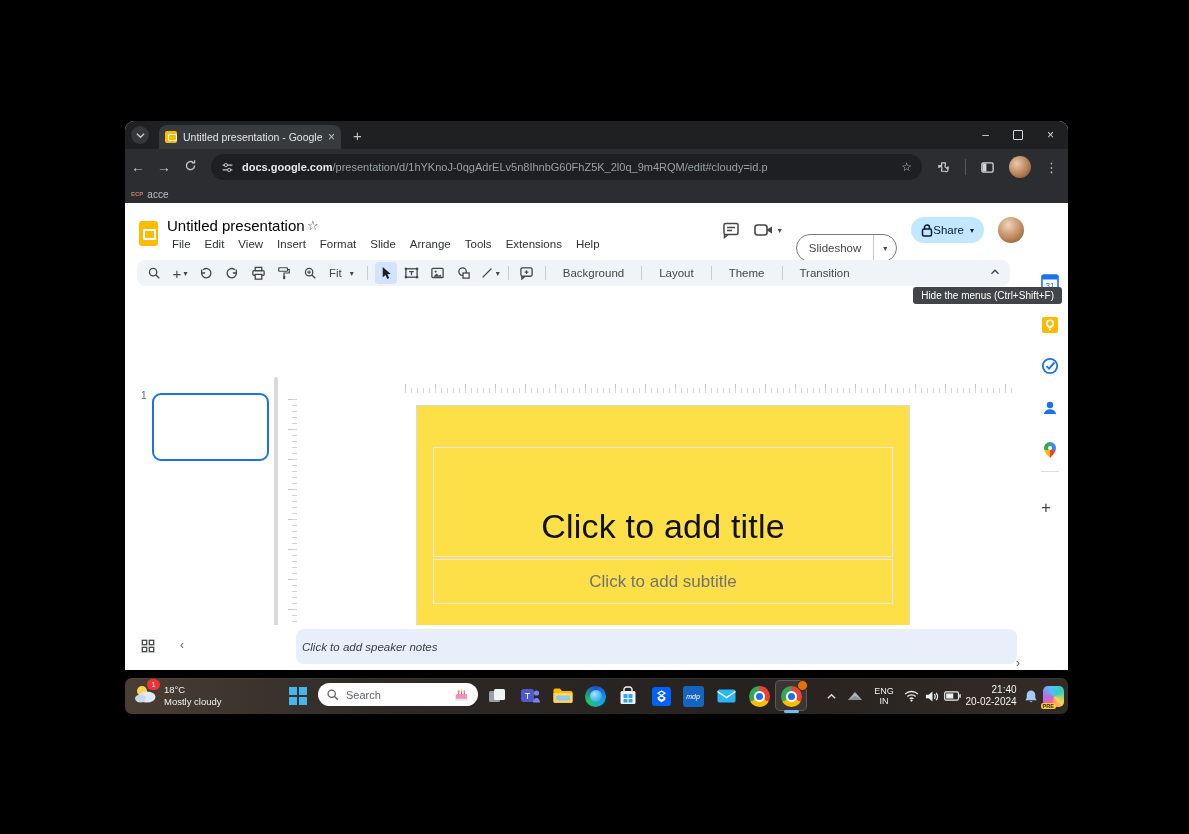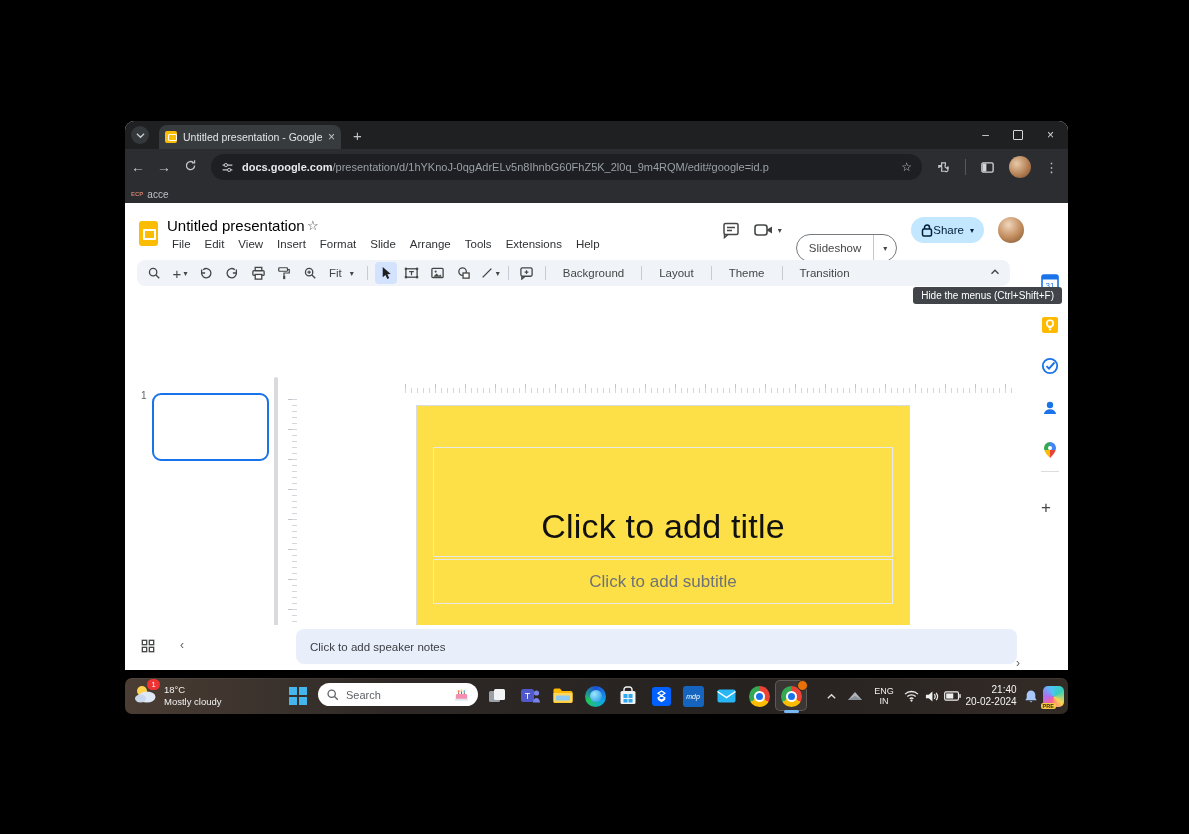--- a/index.html
+++ b/index.html
@@ -89,21 +89,21 @@
   .ph-title{position:absolute;left:16px;top:41px;width:460px;height:110px;border:1px solid #e8e8e8;
             display:flex;align-items:flex-end;justify-content:center;padding-bottom:10px;box-sizing:border-box;}
   .ph-title span{font-size:34px;color:#111;letter-spacing:.2px;}
   .ph-sub{position:absolute;left:16px;top:153px;width:460px;height:45px;border:1px solid #e8e8e8;
           display:flex;align-items:center;justify-content:center;box-sizing:border-box;}
   .ph-sub span{font-size:17px;color:#6f7276;}
   .bottombar{position:absolute;left:0;right:36px;bottom:0;height:45px;background:#fff;}
   .gridic{position:absolute;left:16px;top:14px;}
   .chev-l{position:absolute;left:55px;top:13px;font-size:12px;color:#5f6368;}
   .notesbar{position:absolute;left:171px;top:4px;width:721px;height:35px;background:#e9eefb;border-radius:8px;
-            display:flex;align-items:center;padding-left:14px;box-sizing:border-box;}
+            display:flex;align-items:center;padding-left:6px;box-sizing:border-box;font-style:italic;}
   .notesbar span{font-size:11.5px;color:#3c4043;}
   .chev-r{position:absolute;right:12px;bottom:0px;font-size:12px;color:#5f6368;}
   
   .taskbar{position:absolute;left:0;top:557px;width:943px;height:36px;border-radius:7px;
            background:linear-gradient(90deg,#4a3d34,#2e2926 28%,#262220 66%,#332b26);
            box-shadow:inset 0 1px 0 rgba(255,255,255,.05);}
   .weather{position:absolute;left:8px;top:4px;display:flex;gap:5px;align-items:center;}
   .weather .txt{color:#f2f2f2;font-size:9.5px;line-height:12px;}
   .wbadge{position:absolute;left:14px;top:-3px;min-width:11px;height:11px;border-radius:6px;background:#e33;color:#fff;
           font-size:7.5px;display:flex;align-items:center;justify-content:center;padding:0 1px;}
@@ -166,21 +166,21 @@
             <path d="M13 8a5 5 0 1 1-1.5-3.5" stroke="#c3c7cb" stroke-width="1.6" fill="none"></path>
             <path d="M13 1.5v3.2h-3.2" fill="none" stroke="#c3c7cb" stroke-width="1.6"></path>
           </svg>
       </span>
       <div class="omnibox">
         <svg width="13" height="13" viewBox="0 0 16 16">
             <path d="M2 5h12M2 11h12" stroke="#c3c7cb" stroke-width="1.4"></path>
             <circle cx="6" cy="5" r="2" fill="#2b2d30" stroke="#c3c7cb" stroke-width="1.2"></circle>
             <circle cx="10" cy="11" r="2" fill="#2b2d30" stroke="#c3c7cb" stroke-width="1.2"></circle>
           </svg>
-        <span class="urltext"><b>docs.google.com</b><span>/presentation/d/1hYKnoJ-0qgAdrELv5n8IhnbG60FhZ5K_2l0q_9m4RQM/edit#google=id.p</span></span>
+        <span class="urltext"><b>docs.google.com</b><span>/presentation/d/1hYKnoJ-0qgAdrELv5n8IhnbG60FhZ5K_2l0q_9m4RQM/edit#cloudy=id.p</span></span>
         <span class="omni-star">☆</span>
       </div>
       <div class="urlrow-right">
         <svg width="15" height="15" viewBox="0 0 16 16">
             <path d="M6 3h4v2.6a1.7 1.7 0 1 0 3 1.2V9h-1.8a1.7 1.7 0 1 1-1.2 3H6v-2.2a1.7 1.7 0 1 0-3-1.2V6h3z" fill="none" stroke="#c3c7cb" stroke-width="1.3"></path>
           </svg>
         <span class="vsep"></span>
         <svg width="15" height="15" viewBox="0 0 16 16">
             <rect x="2" y="3" width="12" height="10" rx="1.5" fill="none" stroke="#d4d6d9" stroke-width="1.4"></rect>
             <rect x="2.8" y="3.8" width="4" height="8.4" fill="#d4d6d9"></rect>

